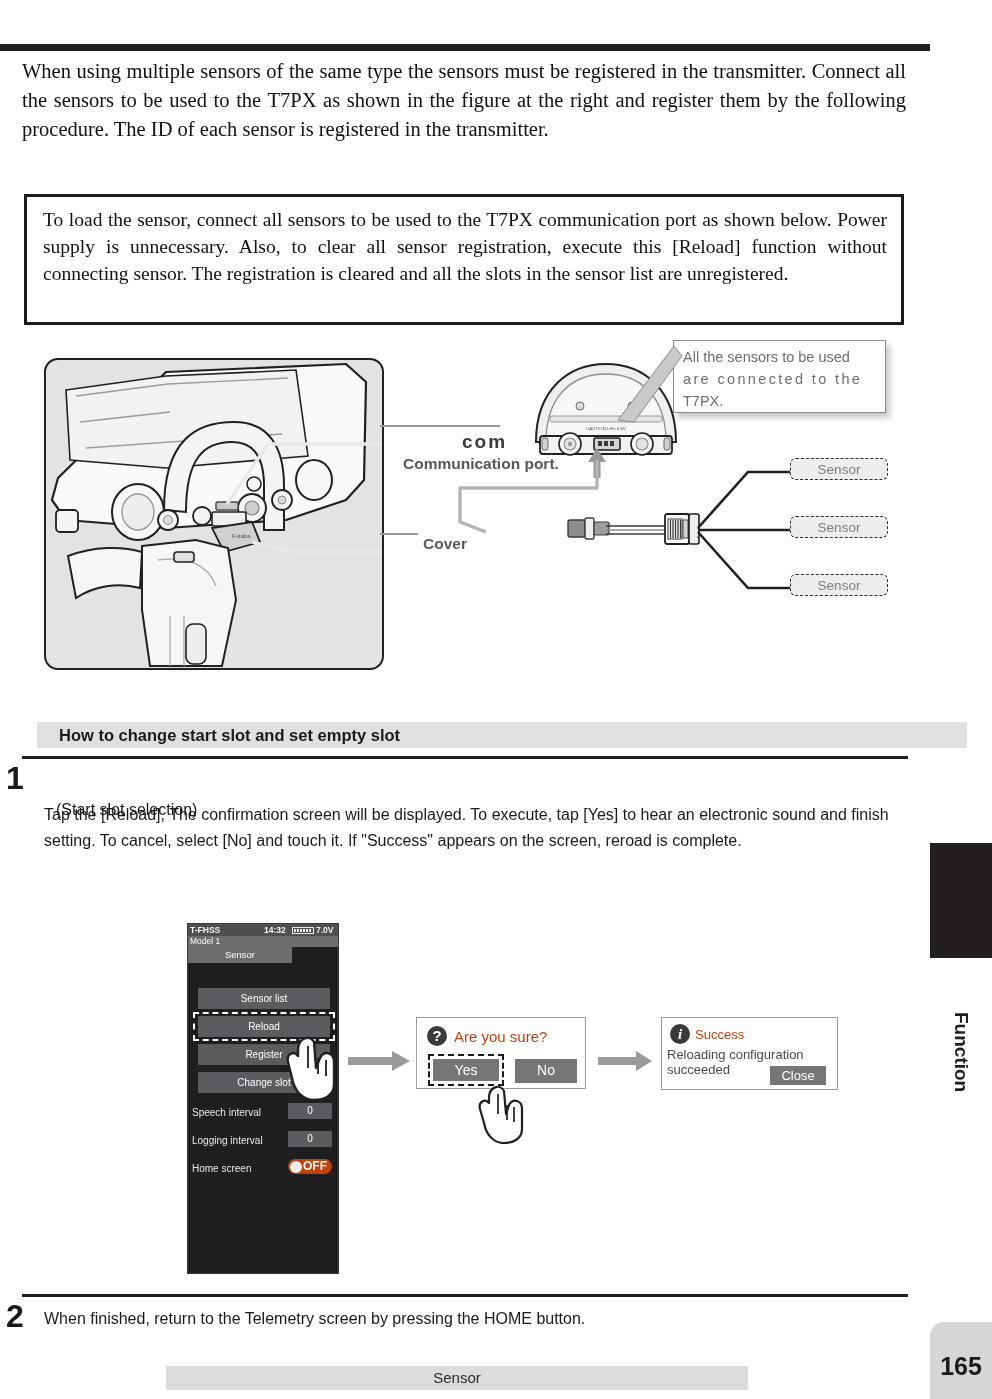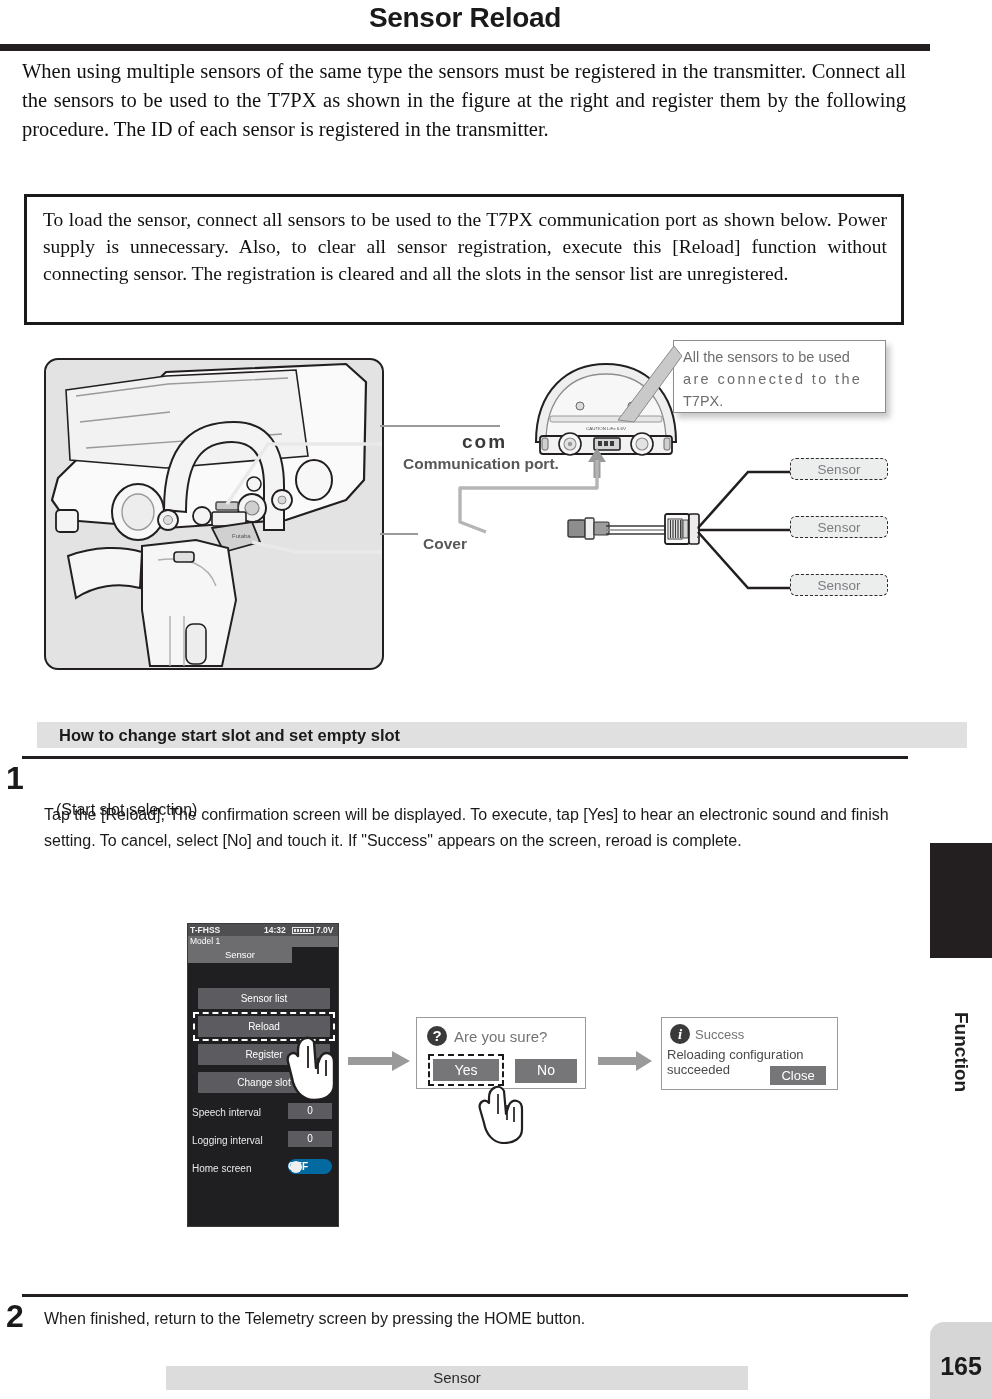--- a/index.html
+++ b/index.html
@@ -101,21 +101,21 @@
   }
   .step-sub {
     position: absolute; font-size: 16px; color: #1a1a1a;
   }
   .step-body {
     position: absolute; font-size: 16px; line-height: 26px; color: #1a1a1a;
   }
 
   
   .lcd {
-    position: absolute; left: 187px; top: 923px; width: 152px; height: 304px;
+    position: absolute; left: 187px; top: 923px; width: 152px; height: 351px;
     background: #1f1f21; border: 1px solid #3b3b3e;
     font-family: "Liberation Sans", sans-serif; overflow: hidden;
   }
   .lcd-status {
     position: absolute; left: 0; top: 0; width: 152px; height: 12px;
     background: #4f4f52; color: #f2f2f2; font-size: 8.5px;
   }
   .lcd-status .s-left { position: absolute; left: 2px; top: 1px; font-weight: bold; }
   .lcd-status .s-time { position: absolute; left: 76px; top: 1px; font-weight: bold; }
   .lcd-status .s-batt { position: absolute; left: 104px; top: 2.5px; width: 22px; height: 7px;
@@ -140,22 +140,22 @@
   .lcd-row-label {
     position: absolute; left: 4px; font-size: 10px; color: #e9e9e9;
   }
   .lcd-val {
     position: absolute; left: 100px; width: 44px; height: 16px;
     background: #5c5c60; color: #ffffff; font-size: 10px;
     text-align: center; line-height: 16px;
   }
   .lcd-toggle {
     position: absolute; left: 100px; width: 44px; height: 15px;
-    background: #0369a1; border-radius: 8px; color: #ffffff;
-    font-size: 10px; font-weight: bold; 
+    background: #c2410c; border-radius: 8px; color: #ffffff;
+    font-size: 12px; font-weight: bold; text-align: right;
     line-height: 15px; padding-right: 5px;
   }
   .lcd-toggle::before {
     content: ""; position: absolute; left: 1.5px; top: 1.5px;
     width: 12px; height: 12px; border-radius: 50%; background: #efefef;
   }
   .dash-hl {
     position: absolute; border: 2.5px dashed #ffffff; pointer-events: none;
   }
   .dash-hl-dark {
@@ -165,21 +165,21 @@
   
   .dlg {
     position: absolute; background: #ffffff; border: 1.5px solid #9b9b9b;
     font-family: "Liberation Sans", sans-serif;
   }
   .dlg-icon {
     position: absolute; width: 20px; height: 20px; border-radius: 50%;
     background: #3a3a3a; color: #ffffff; font-weight: bold;
     font-size: 15px; text-align: center; line-height: 20px;
   }
-  .dlg-title { position: absolute; font-size: 15px; color: #737373; text-align: center; }
+  .dlg-title { position: absolute; font-size: 15px; color: #c2410c; text-align: center; }
   .dlg-text  { position: absolute; font-size: 13px; color: #4a4a4a; }
   .dlg-btn {
     position: absolute; background: #767679; color: #ffffff;
     text-align: center; font-size: 14px;
   }
 
   .arrow { position: absolute; }
 
   
   .side-black {
@@ -208,21 +208,20 @@
     position: absolute; left: 166px; top: 1366px; width: 582px; height: 24px;
     background: #dcdcdc; text-align: center; line-height: 24px;
     font-size: 15px; color: #2a2a2a;
   }
 </style>
 </head>
 <body>
 
 <div id="page">
 
-  <div class="page-title">Sensor Reload</div>
   <div class="rule-thick" style="top:44px;"></div>
 
   <div class="intro">When using multiple sensors of the same type the sensors must be registered in the transmitter. Connect all the sensors to be used to the T7PX as shown in the figure at the right and register them by the following procedure. The ID of each sensor is registered in the transmitter.</div>
 
   <div class="note-box">
     <p>To load the sensor, connect all sensors to be used to the T7PX communication port as shown below. Power supply is unnecessary. Also, to clear all sensor registration, execute this [Reload] function without connecting sensor. The registration is cleared and all the slots in the sensor list are unregistered.</p>
   </div>
 
   <div class="fig">
 

